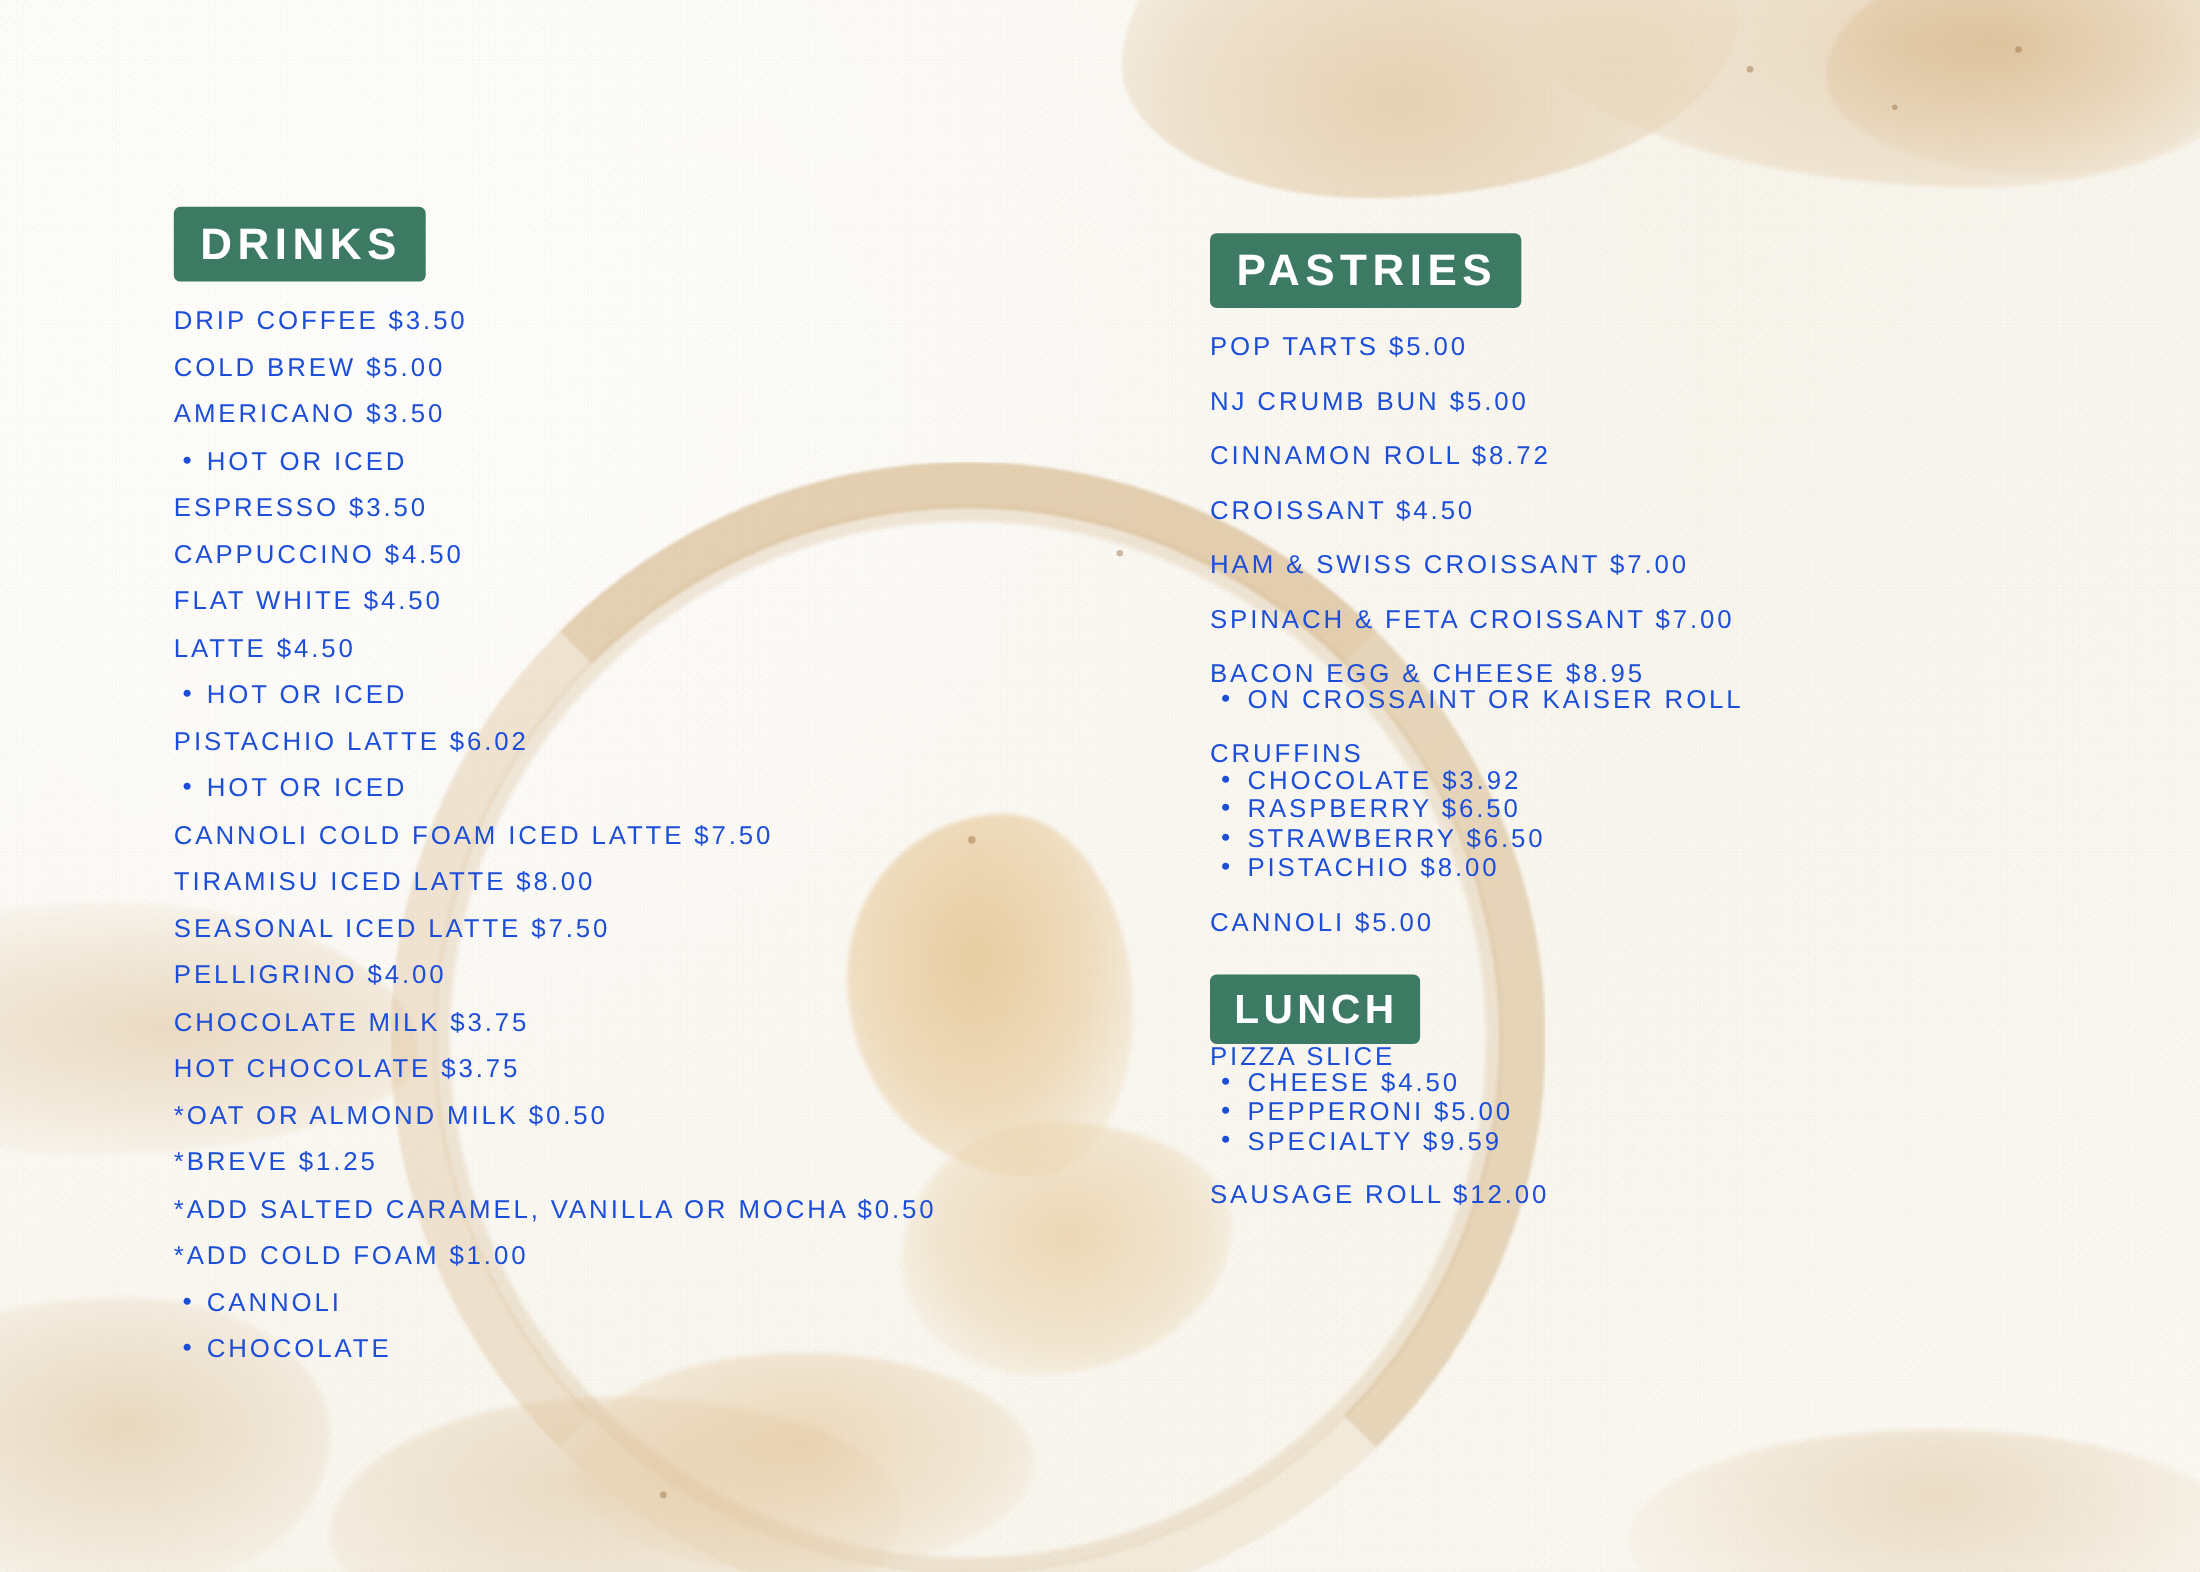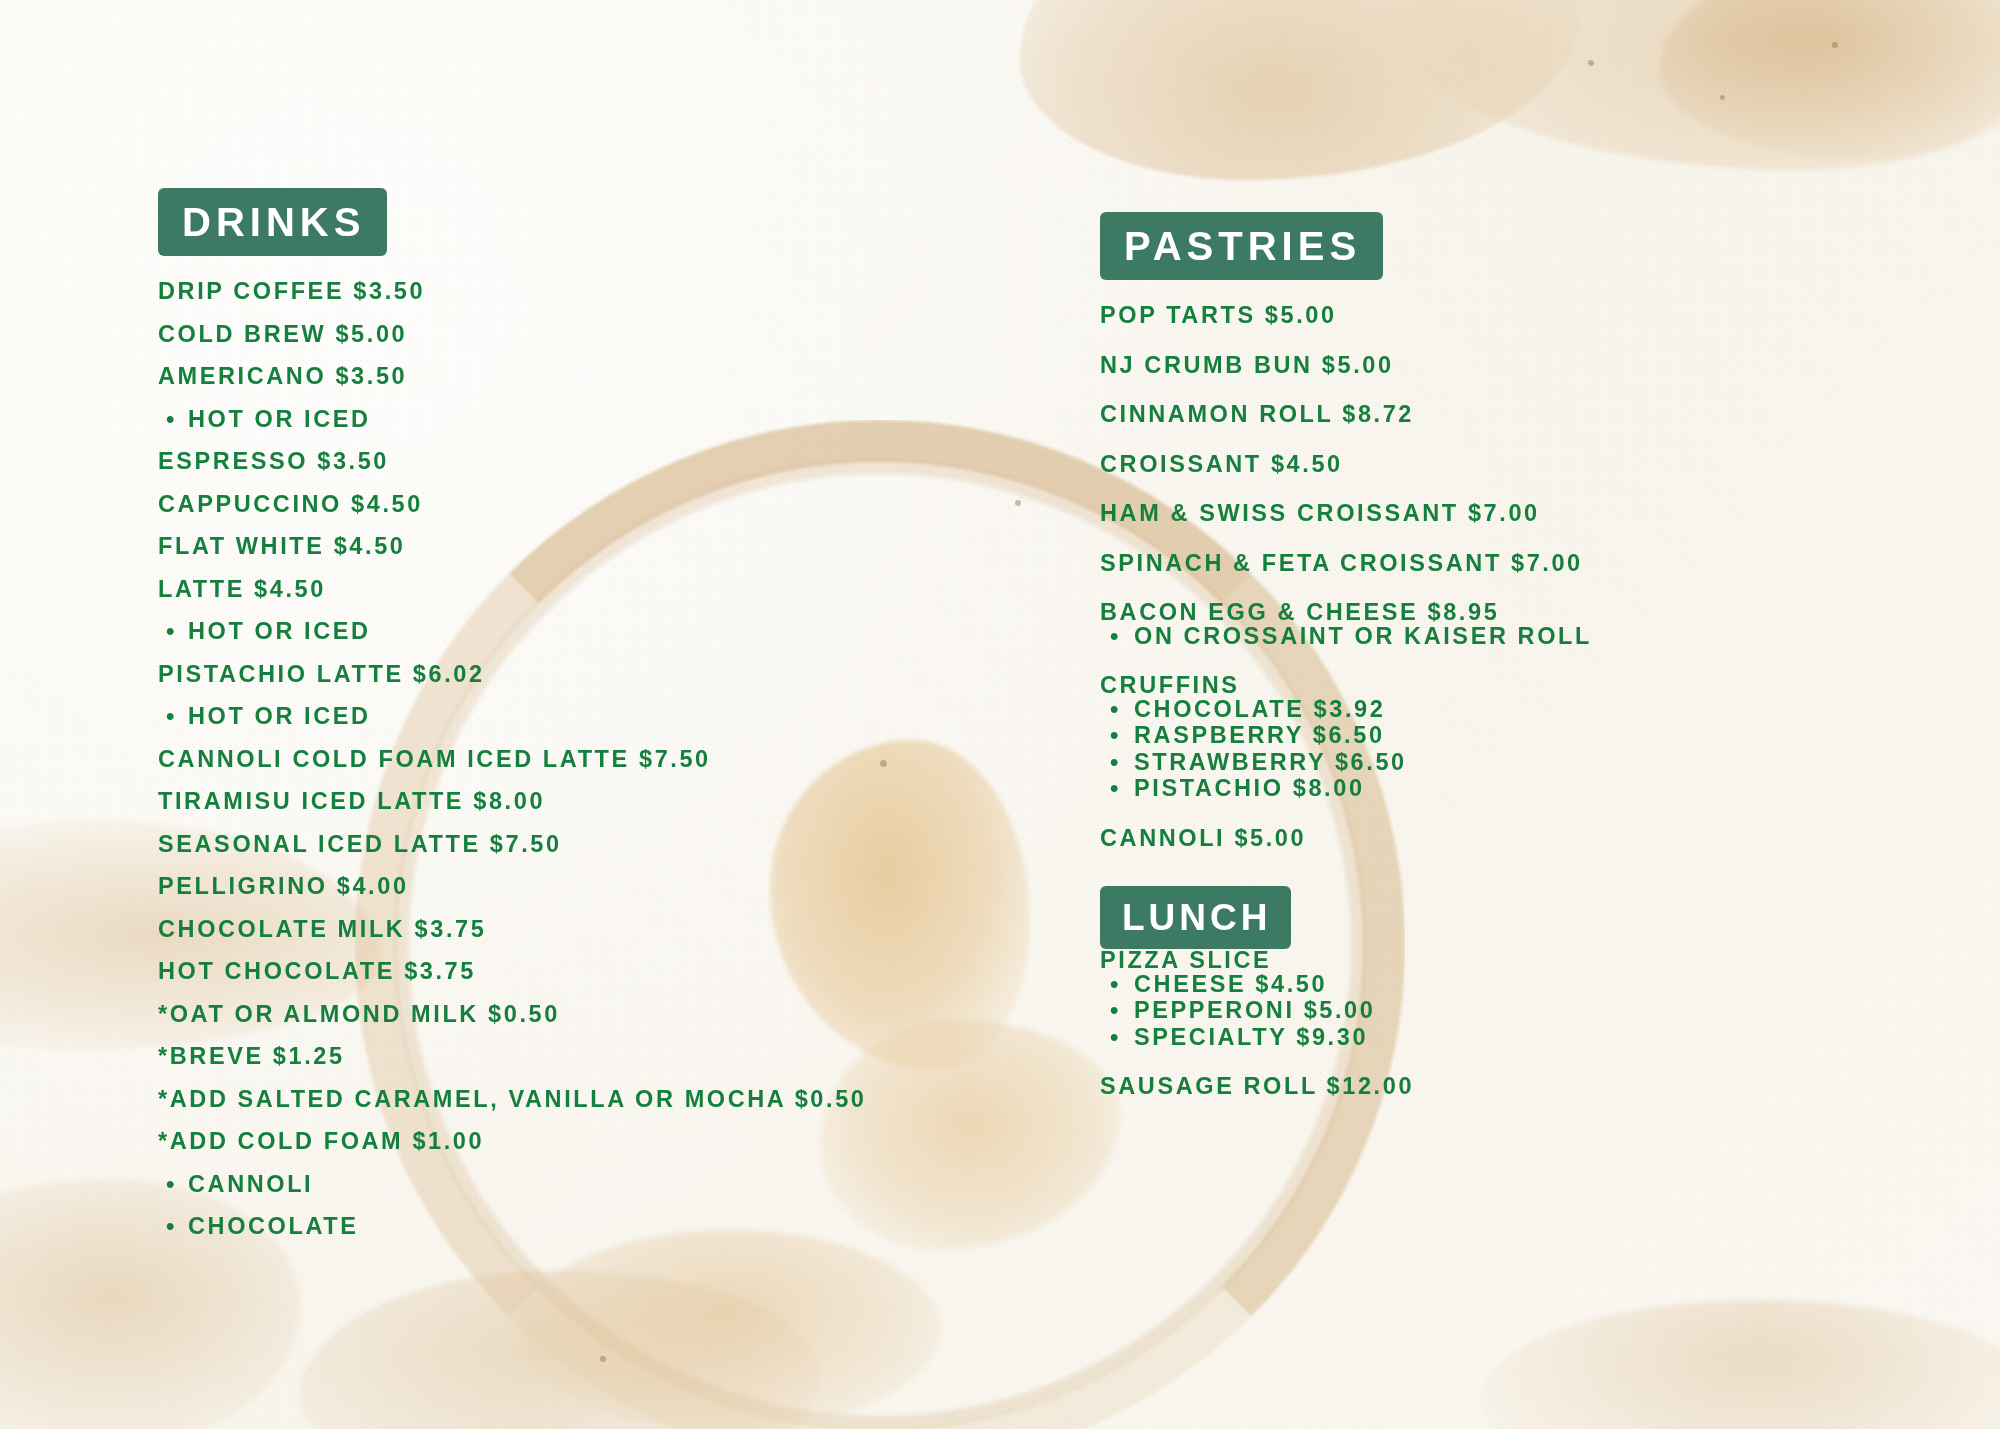--- a/index.html
+++ b/index.html
@@ -181,23 +181,23 @@
     font-size: 37px;
     padding: 13px 20px 13px 22px;
     letter-spacing: 4px;
   }
 
   .items {
     margin-top: 24px;
   }
   .item {
     font-size: 23.5px;
-    font-weight: bold;
+    font-weight: normal;
     letter-spacing: 2.6px;
-    color: #15803d;
+    color: #1d4ed8;
     line-height: 1;
     margin-bottom: 19px;
     white-space: nowrap;
   }
   .item.sub {
     padding-left: 30px;
     position: relative;
   }
   .item.sub::before {
     content: "\2022";
@@ -306,21 +306,21 @@
         <div class="item">CANNOLI $5.00</div>
       </div>
 
       <div class="lunch-wrap">
         <div class="section-badge small">LUNCH</div>
         <div class="lunch-items">
           <div class="group">
             <div class="item group-title">PIZZA SLICE</div>
             <div class="item sub">CHEESE $4.50</div>
             <div class="item sub">PEPPERONI $5.00</div>
-            <div class="item sub">SPECIALTY $9.30</div>
+            <div class="item sub">SPECIALTY $9.59</div>
           </div>
           <div class="item">SAUSAGE ROLL $12.00</div>
         </div>
       </div>
     </div>
 
   </div>
 </div>
 
 </body></html>

